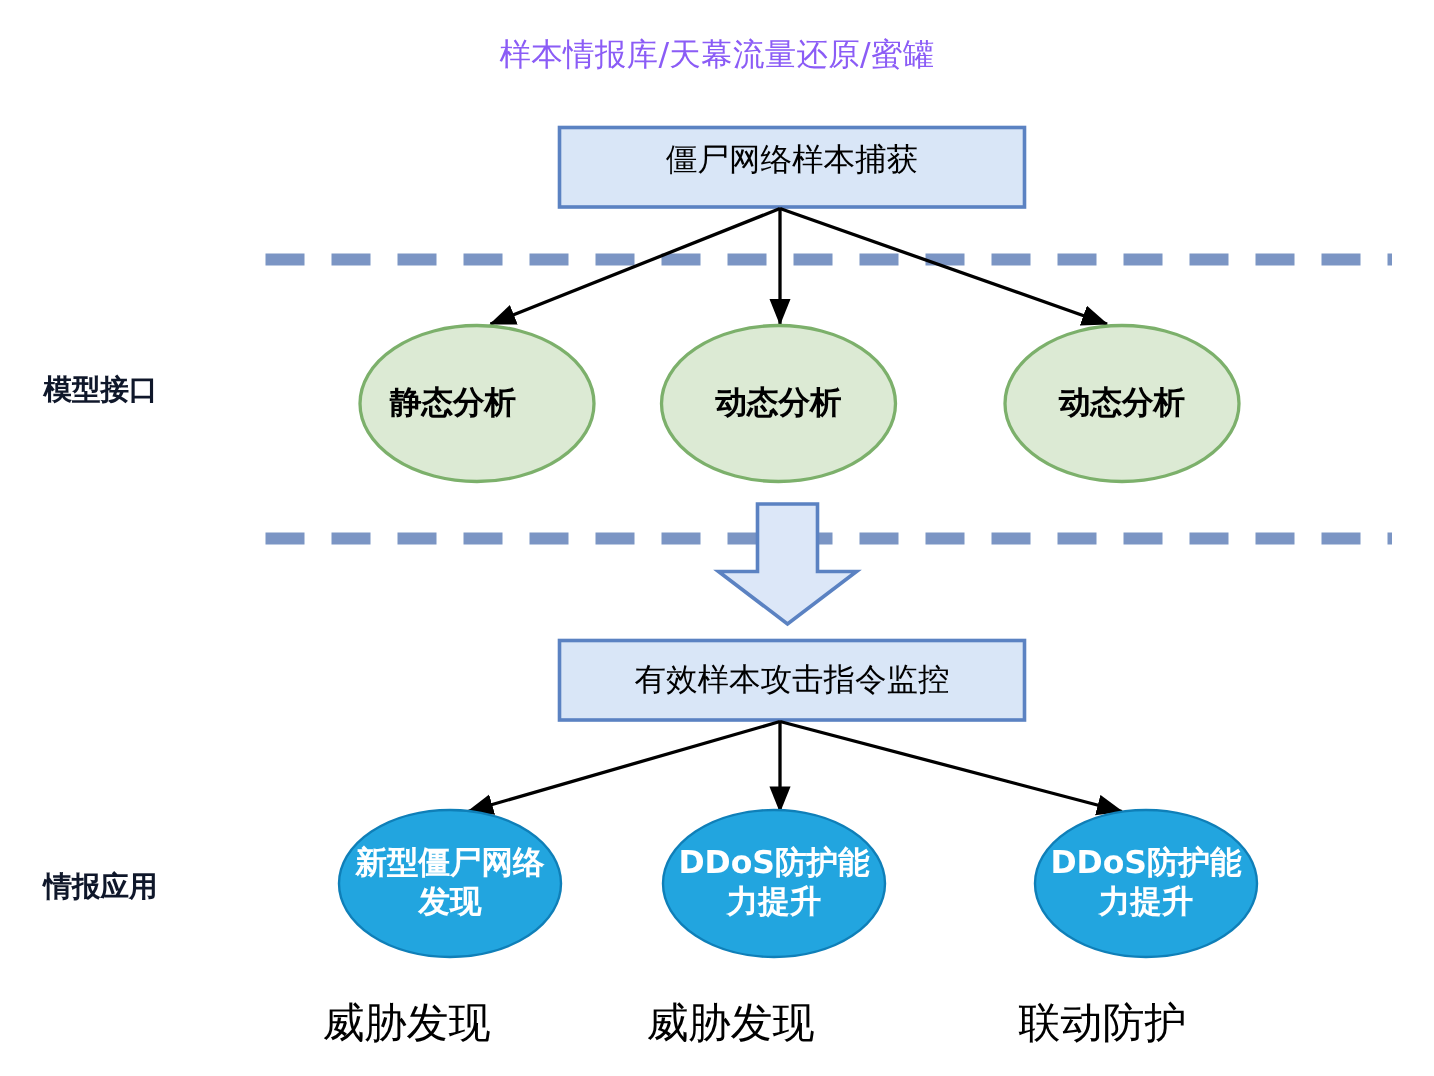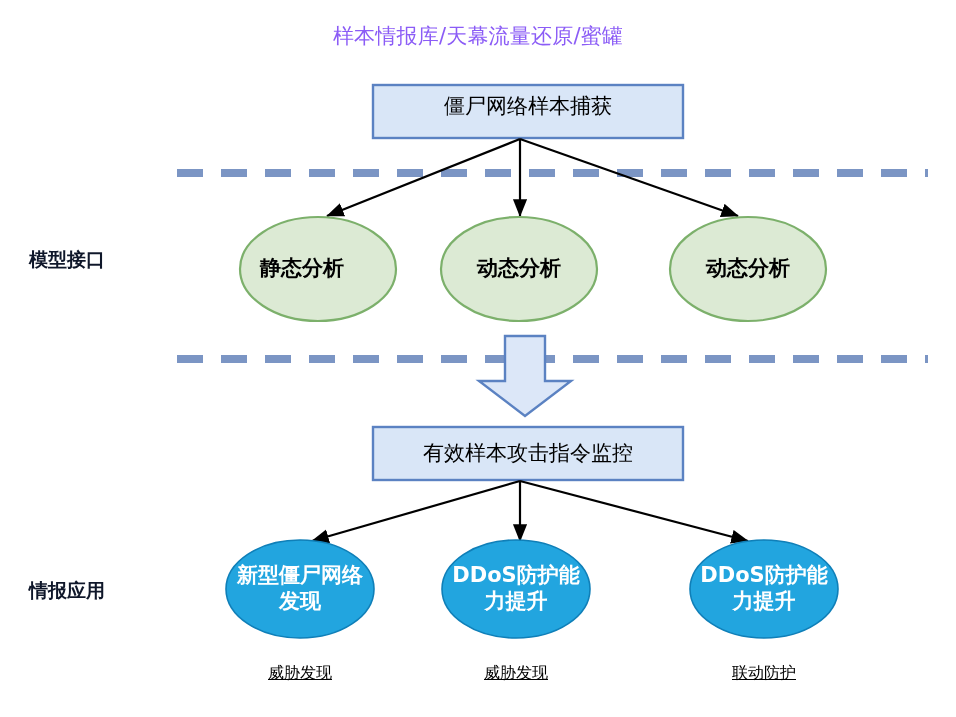--- a/index.html
+++ b/index.html
@@ -60,25 +60,23 @@
   .side-label {
     position: absolute;
     font-size: 19px;
     font-weight: bold;
     color: #0f172a;
     white-space: nowrap;
     margin-left: 11px;
   }
   .caption-text {
     position: absolute;
-    font-size: 16px;
+    font-size: 28px;
     color: #000000;
-    text-align: center;
     white-space: nowrap;
-    text-decoration: underline;
   }
 </style>
 </head>
 <body>
 
 <div id="canvas">
 
   <div class="title-text">样本情报库/天幕流量还原/蜜罐</div>
 
   <svg class="svg-layer" viewBox="0 0 956 717">

